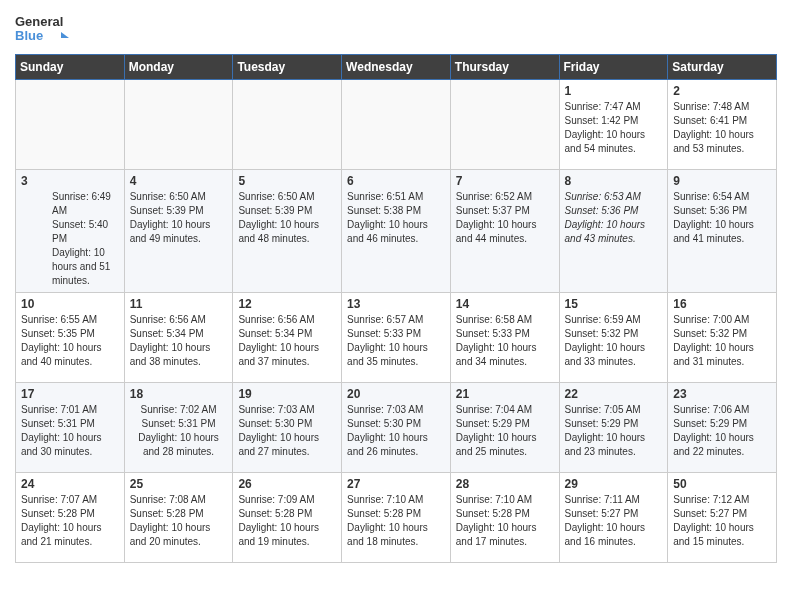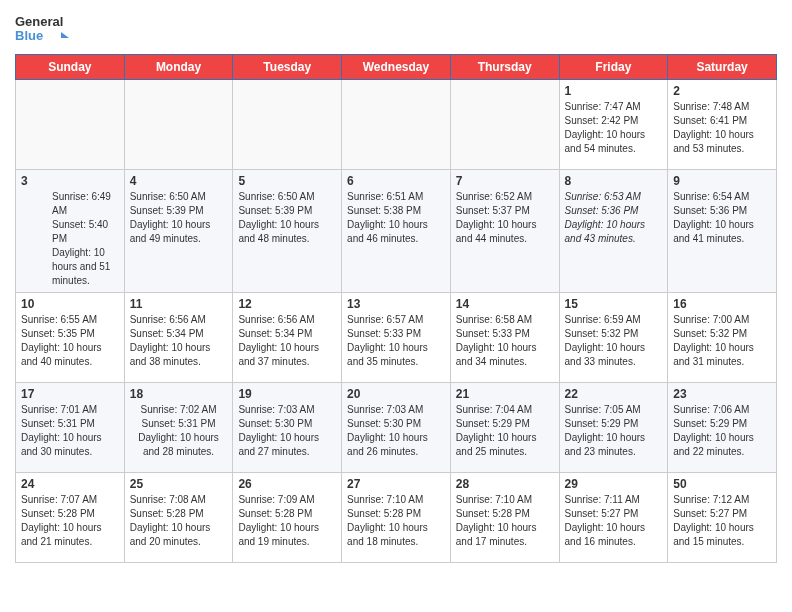--- a/index.html
+++ b/index.html
@@ -36,26 +36,26 @@
     .location-title {
       font-size: 14px;
       color: #555;
     }
     table {
       width: 100%;
       border-collapse: collapse;
       table-layout: fixed;
     }
     thead th {
-      background: #ef4444;
+      background: #404040;
       color: #fff;
       font-size: 12px;
       font-weight: bold;
       padding: 5px 4px;
-      text-align: center;
+      text-align: left;
       border: 1px solid #3a6faf;
     }
     tbody td {
       border: 1px solid #ccc;
       vertical-align: top;
       padding: 4px 5px;
       font-size: 10px;
       color: #333;
       min-height: 80px;
       height: 90px;
@@ -112,21 +112,21 @@
     <tbody id="calendar-body">
     <tr>
           <td class="empty-cell"></td>
           <td class="empty-cell"></td>
           <td class="empty-cell"></td>
           <td class="empty-cell"></td>
           <td class="empty-cell"></td>
           <td>
             <span class="day-num">1</span>
             <div class="day-info" style="white-space: pre-line;">Sunrise: 7:47 AM
-Sunset: 2:42 PM
+Sunset: 1:42 PM
 Daylight: 10 hours and 54 minutes.</div>
           </td>
           <td>
             <span class="day-num">2</span>
             <div class="day-info" style="white-space: pre-line;">Sunrise: 7:48 AM
 Sunset: 6:41 PM
 Daylight: 10 hours and 53 minutes.</div>
           </td>
         </tr>
         <tr>

